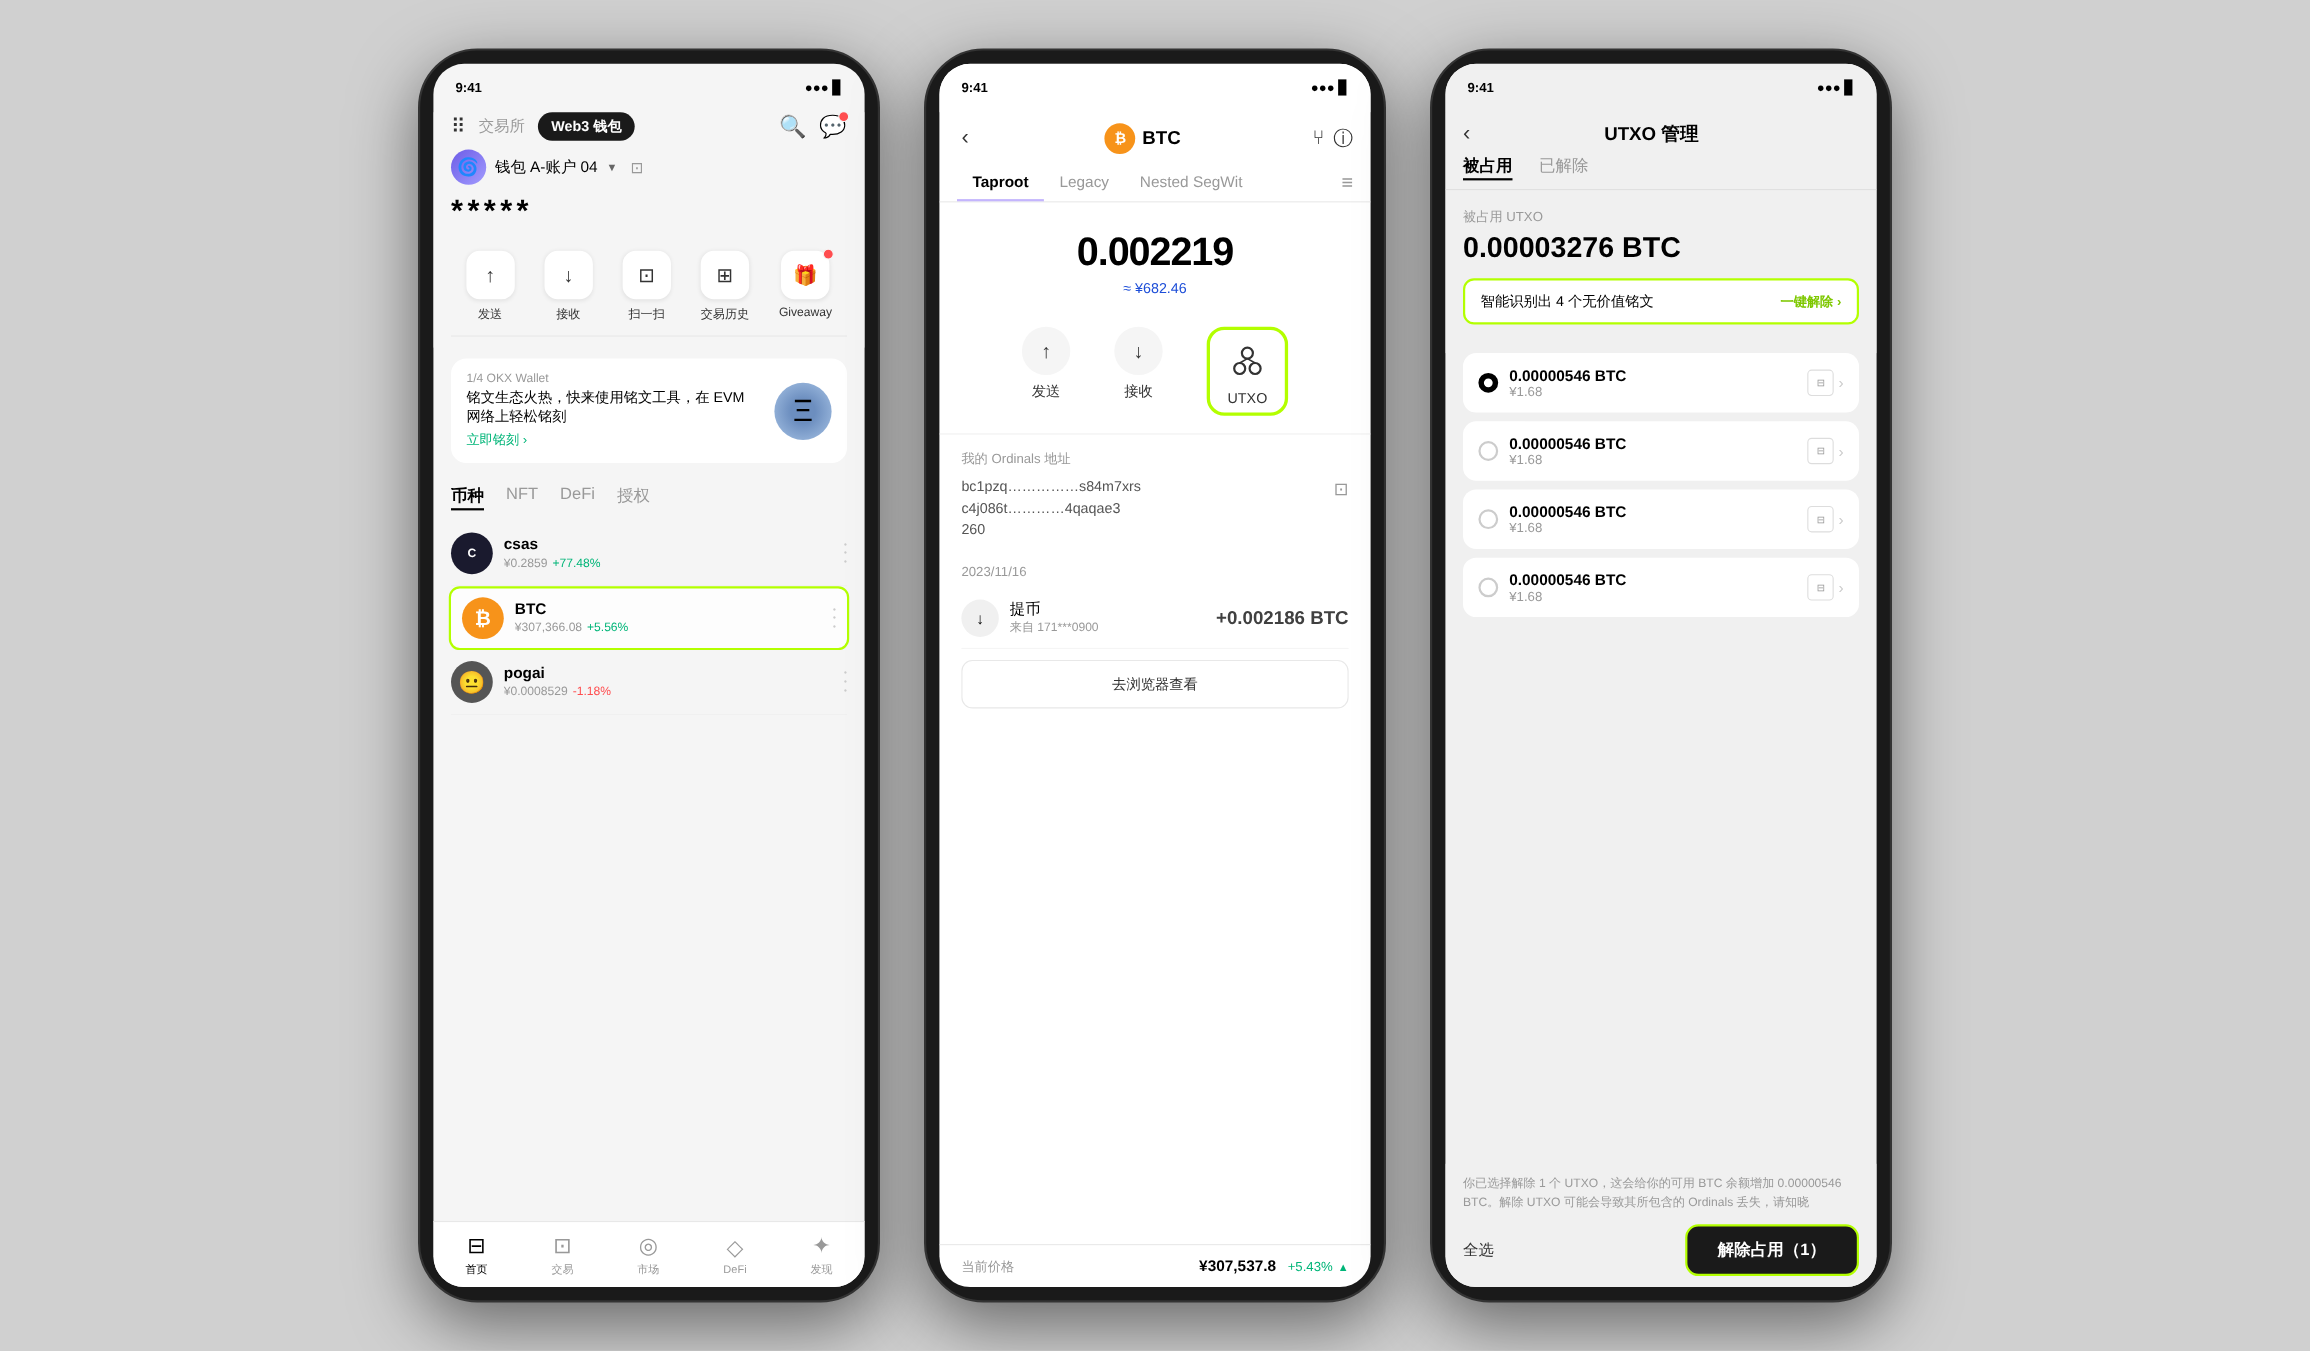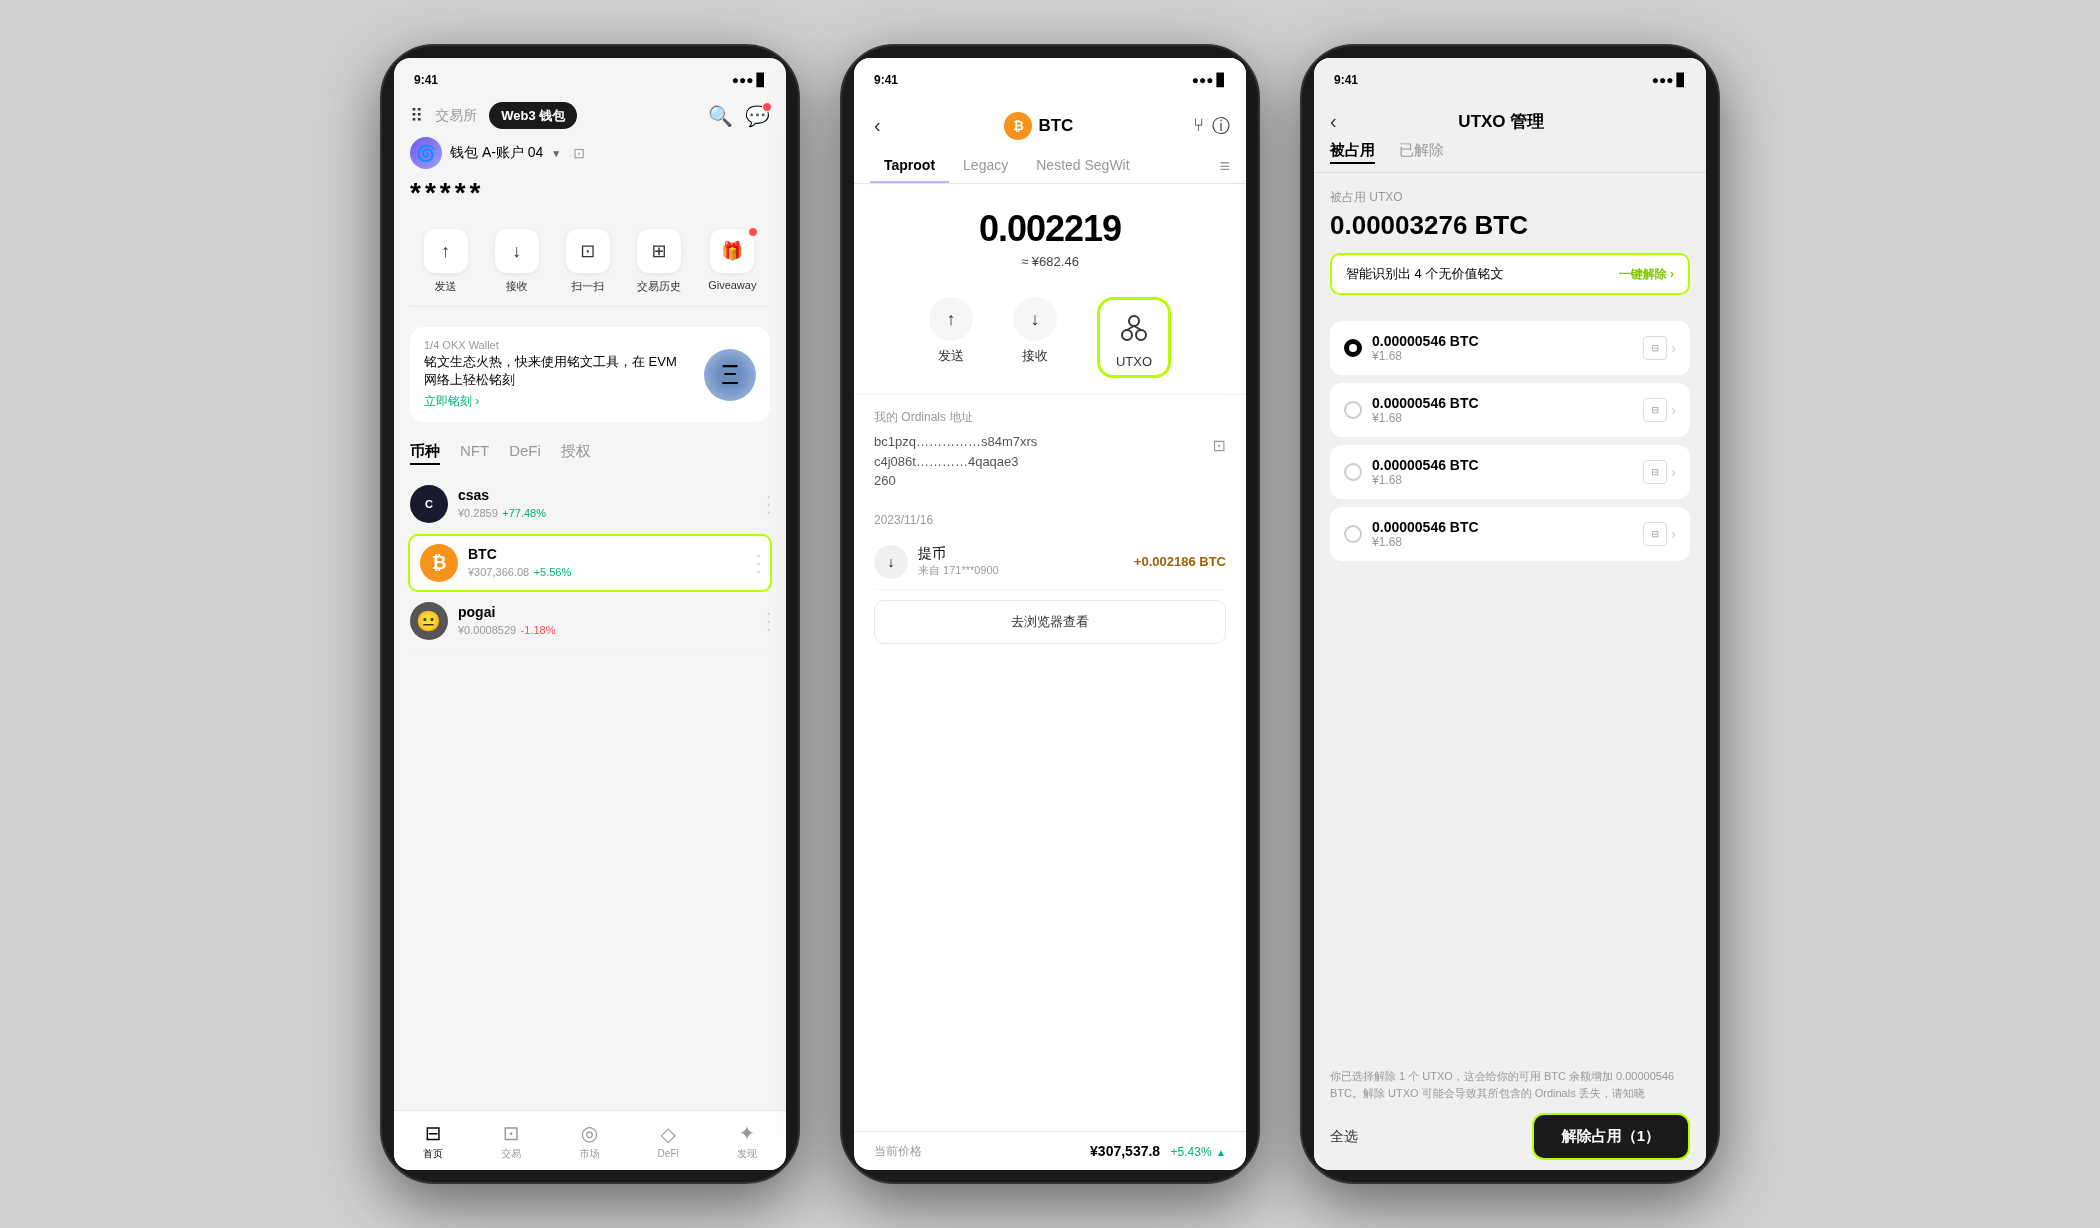--- a/index.html
+++ b/index.html
@@ -23,21 +23,21 @@
       border-radius: 54px;
       position: relative;
       box-shadow: 0 20px 60px rgba(0,0,0,0.5);
       overflow: hidden;
       border: 2px solid #333;
     }
     .phone-screen {
       position: absolute;
       top: 12px; left: 12px; right: 12px; bottom: 12px;
       background: #f5f5f5;
-      border-radius: 16px;
+      border-radius: 28px;
       overflow: hidden;
       display: flex;
       flex-direction: column;
     }
 
     
     .status-bar {
       height: 44px;
       display: flex;
       align-items: center;
@@ -242,21 +242,21 @@
     }
     .p2-tab.active { color: #000; font-weight: 700; border-bottom: 2px solid #c4b5fd; }
     .p2-tab-more { margin-left: auto; font-size: 18px; color: #999; display: flex; align-items: center; }
 
     .p2-balance-section {
       text-align: center;
       padding: 24px 16px 16px;
       flex-shrink: 0;
     }
     .p2-balance-main { font-size: 36px; font-weight: 800; color: #000; letter-spacing: -1px; }
-    .p2-balance-fiat { font-size: 13px; color: #404040; margin-top: 4px; }
+    .p2-balance-fiat { font-size: 13px; color: #1d4ed8; margin-top: 4px; }
 
     .p2-actions {
       display: flex;
       justify-content: center;
       gap: 40px;
       padding: 12px 0 16px;
       border-bottom: 1px solid #f0f0f0;
       flex-shrink: 0;
     }
     .p2-action {
@@ -310,21 +310,21 @@
     .p2-tx-icon {
       width: 34px; height: 34px;
       border-radius: 50%;
       background: #f0f0f0;
       display: flex; align-items: center; justify-content: center;
       font-size: 14px;
     }
     .p2-tx-info { flex: 1; }
     .p2-tx-type { font-size: 14px; font-weight: 500; color: #000; }
     .p2-tx-from { font-size: 11px; color: #999; }
-    .p2-tx-amount { font-size: 13px; font-weight: 600; color: #a16207; }
+    .p2-tx-amount { font-size: 17px; font-weight: 600; color: #404040; }
     .p2-view-browser {
       text-align: center;
       padding: 12px;
       font-size: 13px;
       color: #333;
       border: 1px solid #e8e8e8;
       border-radius: 10px;
       margin: 10px 0;
     }
 

